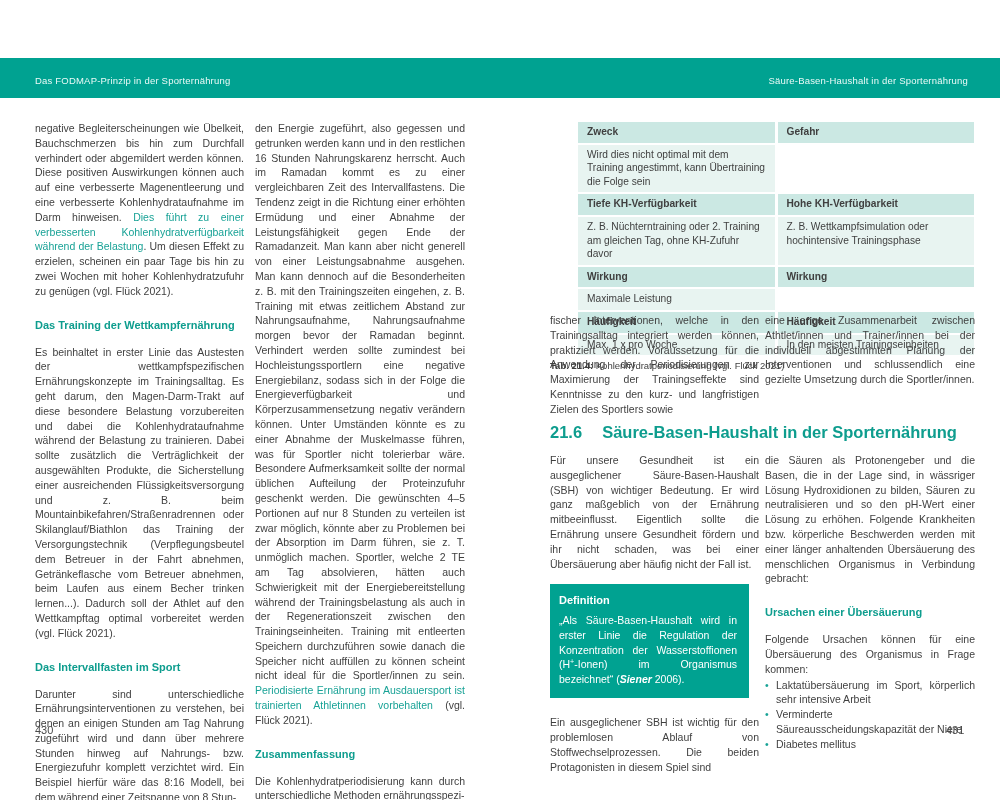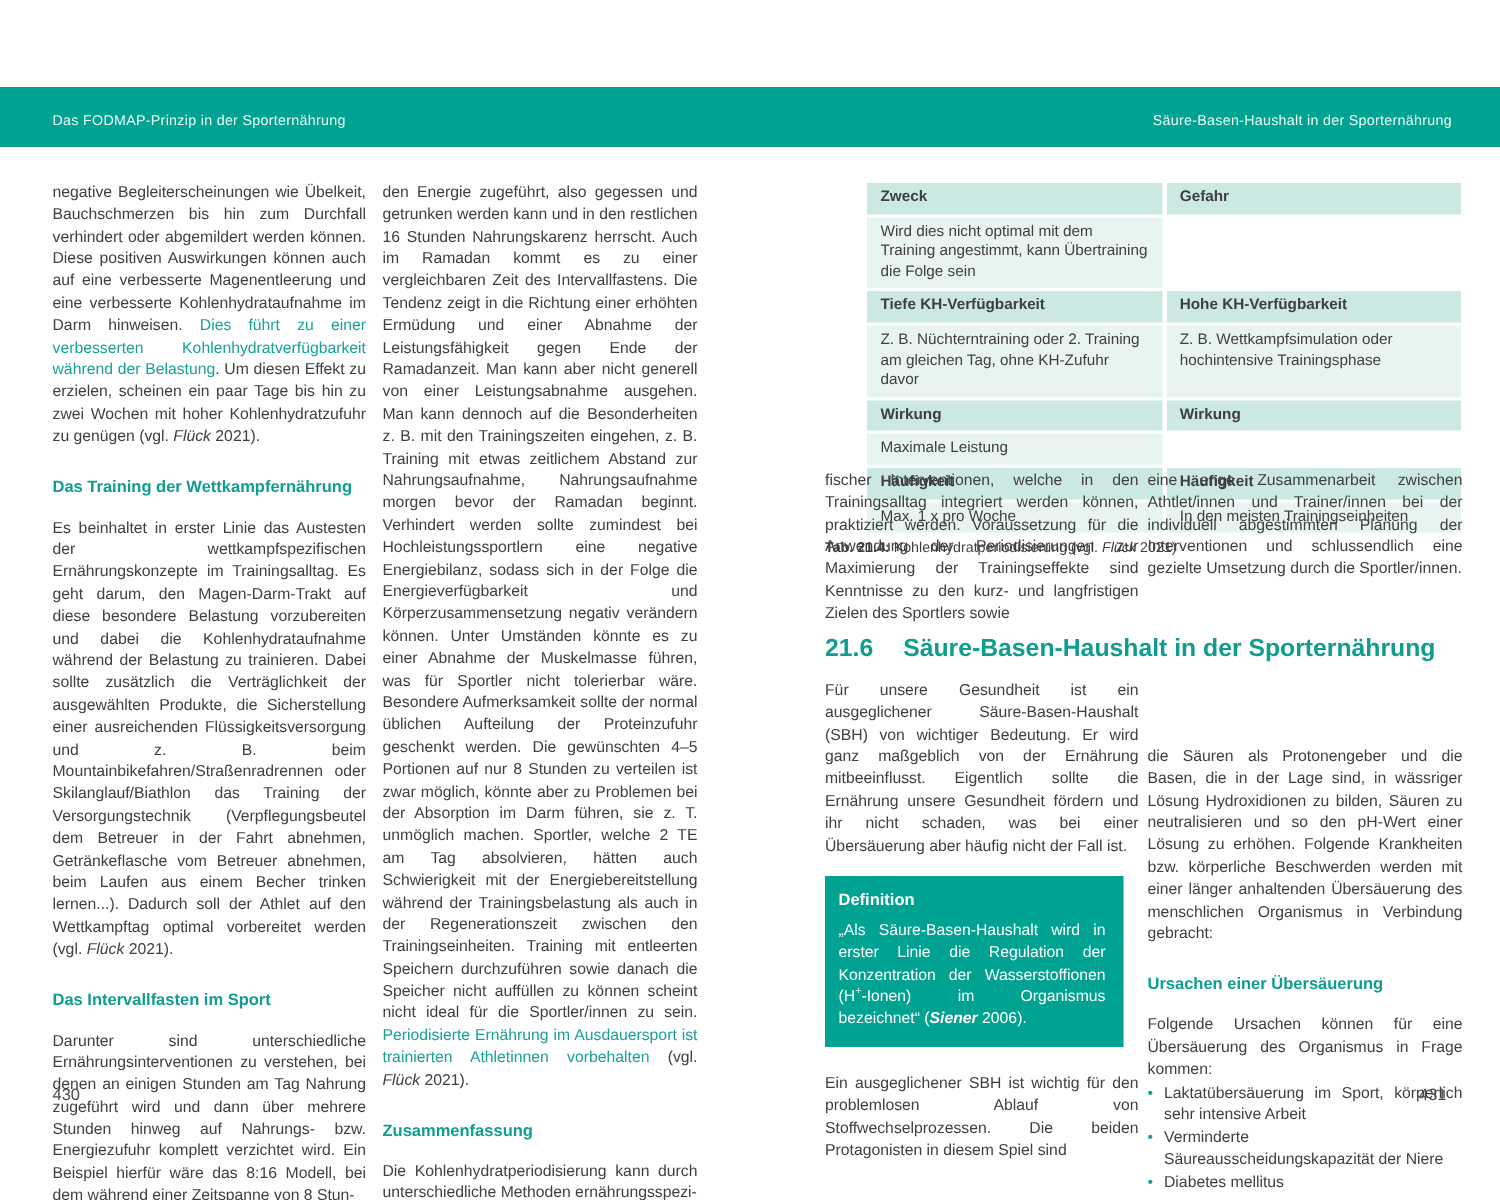--- a/index.html
+++ b/index.html
@@ -14,21 +14,21 @@
     padding:0 32px 12px 35px;box-sizing:border-box;
   }
   .run-title{font-size:9.5px;color:#eafaf7;letter-spacing:.2px;}
   
   .col{position:absolute;box-sizing:border-box;}
   .para{font-size:10.5px;line-height:14.8px;text-align:justify;margin:0 0 0 0;}
   .subhead{
     font-size:11px;font-weight:bold;color:#0e9d8e;margin:19px 0 13px 0;line-height:14px;
   }
   .seg-teal{color:#18a296;}
-  .seg-italic{font-style:italic;}
+  .seg-italic{}
   .seg-bold{font-weight:bold;}
   .seg-bolditalic{font-weight:bold;font-style:italic;}
   sup{font-size:68%;line-height:0;}
   
   .ttable{width:100%;}
   .trow{display:grid;grid-template-columns:1fr 1fr;column-gap:3px;margin-bottom:2px;padding-left:28px;}
   .tcell{padding:3px 9px 4px 9px;font-size:10.2px;line-height:13.6px;}
   .trow.header .tcell{background:#cbe8e3;font-weight:bold;}
   .trow.body .tcell{background:#e8f4f1;}
   .tcaption{font-size:9.5px;margin-top:5px;line-height:12px;}
@@ -127,21 +127,21 @@
 
   <div class="col" style="left:550px;top:453px;width:209px;">
     <p class="para">Für unsere Gesundheit ist ein ausgeglichener Säure-Basen-Haushalt (SBH) von wichtiger Bedeutung. Er wird ganz maßgeblich von der Ernährung mitbeeinflusst. Eigentlich sollte die Ernährung unsere Gesundheit fördern und ihr nicht schaden, was bei einer Übersäuerung aber häufig nicht der Fall ist.</p>
     <div class="def-box">
       <div class="def-title">Definition</div>
       <div class="def-body"><span>„Als Säure-Basen-Haushalt wird in erster Linie die Regulation der Konzentration der Wasserstoffionen (H</span><sup>+</sup><span>-Ionen) im Organismus bezeichnet“ (</span><span class="seg-bolditalic">Siener</span><span> 2006).</span></div>
     </div>
     <p class="para" style="margin-top:17px;">Ein ausgeglichener SBH ist wichtig für den problemlosen Ablauf von Stoffwechselprozessen. Die beiden Protagonisten in diesem Spiel sind</p>
   </div>
 
-  <div class="col" style="left:765px;top:453px;width:210px;margin-top:44px;">
+  <div class="col" style="left:765px;top:453px;width:210px;">
     <p class="para">die Säuren als Protonengeber und die Basen, die in der Lage sind, in wässriger Lösung Hydroxidionen zu bilden, Säuren zu neutralisieren und so den pH-Wert einer Lösung zu erhöhen. Folgende Krankheiten bzw. körperliche Beschwerden werden mit einer länger anhaltenden Übersäuerung des menschlichen Organismus in Verbindung gebracht:</p>
     <h3 class="subhead">Ursachen einer Übersäuerung</h3>
     <p class="para">Folgende Ursachen können für eine Übersäuerung des Organismus in Frage kommen:</p>
     <div class="bullets">
         <div class="bullet-item">
           <span class="bullet-dot">•</span>
           <span class="bullet-text">Laktatübersäuerung im Sport, körperlich sehr intensive Arbeit</span>
         </div>
         <div class="bullet-item">
           <span class="bullet-dot">•</span>

